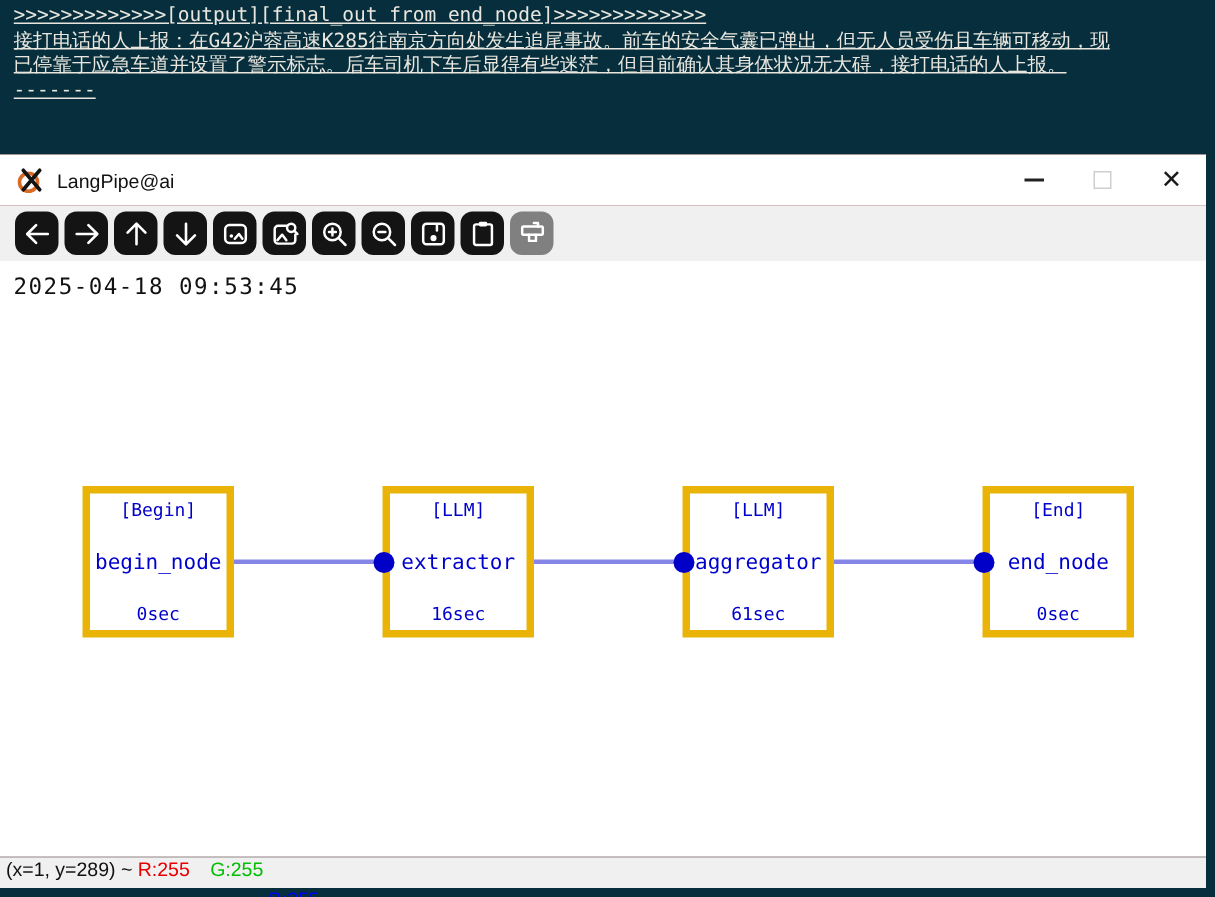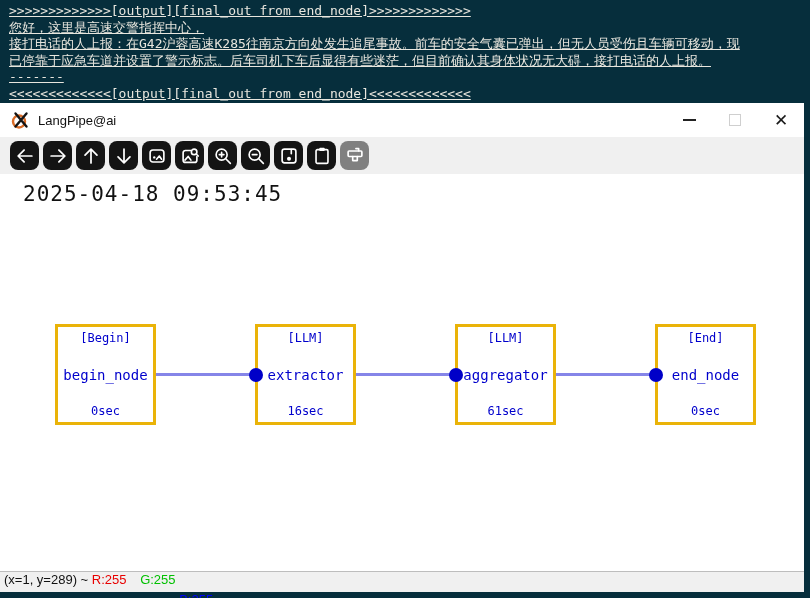--- a/index.html
+++ b/index.html
@@ -28,25 +28,25 @@
 
   .toolbar{position:absolute;left:0;top:34px;width:804px;height:37px;background:#f0f0f0;
            display:flex;align-items:center;padding-left:10px;box-sizing:border-box;}
   .tool-btn{width:29px;height:29px;margin-right:4px;border:none;border-radius:8px;
             background:#141414;display:flex;align-items:center;justify-content:center;padding:0;}
   .tool-btn.gray{background:#808080;}
   .tool-btn svg{display:block;}
 
   
   .canvas{position:absolute;left:0;top:71px;width:804px;height:397px;background:#ffffff;overflow:hidden;}
-  .timestamp{position:absolute;left:23px;top:8px;font-family:"DejaVu Sans Mono",monospace;
-             font-size:21px;letter-spacing:1px;color:#111;}
+  .timestamp{position:absolute;left:9px;top:8px;font-family:"DejaVu Sans Mono",monospace;
+             font-size:15px;letter-spacing:1px;color:#111;}
 
   .node{position:absolute;top:150px;width:101px;height:101px;box-sizing:border-box;
-        border:3px solid #eab308;background:#ffffff;color:#0000cc;
+        border:5px solid #eab308;background:#ffffff;color:#0000cc;
         font-family:"DejaVu Sans Mono",monospace;display:flex;flex-direction:column;
         align-items:center;justify-content:space-between;padding:4px 0;z-index:2;}
   .node .ntype{font-size:12px;}
   .node .nname{font-size:14px;}
   .node .nsec{font-size:12px;}
   .n1{left:55px;} .n2{left:255px;} .n3{left:455px;} .n4{left:655px;}
 
   .edge{position:absolute;top:199px;height:3px;background:#8585e8;z-index:1;}
   .e1{left:156px;width:100px;} .e2{left:356px;width:100px;} .e3{left:556px;width:100px;}
   .edge-dot{position:absolute;top:194px;width:14px;height:14px;border-radius:50%;
@@ -57,25 +57,23 @@
   .statusbar{position:absolute;left:0;top:468px;width:804px;height:21px;background:#f0f0f0;
              border-top:1px solid #bdbdbd;box-sizing:border-box;display:flex;
              padding-left:4px;font-size:13px;color:#111;white-space:pre;}
   .sb-r{color:#e80000;} .sb-g{color:#00c000;margin-left:10px;} .sb-b{color:#0000ff;margin-top:20px;}
 </style>
 </head>
 <body>
 
 <div class="terminal">
   <div class="tline">&gt;&gt;&gt;&gt;&gt;&gt;&gt;&gt;&gt;&gt;&gt;&gt;&gt;[output][final_out from end_node]&gt;&gt;&gt;&gt;&gt;&gt;&gt;&gt;&gt;&gt;&gt;&gt;&gt;</div>
-  <div class="tline">您好，这里是高速交警指挥中心，</div>
   <div class="tline">接打电话的人上报：在G42沪蓉高速K285往南京方向处发生追尾事故。前车的安全气囊已弹出，但无人员受伤且车辆可移动，现</div>
   <div class="tline">已停靠于应急车道并设置了警示标志。后车司机下车后显得有些迷茫，但目前确认其身体状况无大碍，接打电话的人上报。</div>
   <div class="tline">-------</div>
-  <div class="tline">&lt;&lt;&lt;&lt;&lt;&lt;&lt;&lt;&lt;&lt;&lt;&lt;&lt;[output][final_out from end_node]&lt;&lt;&lt;&lt;&lt;&lt;&lt;&lt;&lt;&lt;&lt;&lt;&lt;</div>
 </div>
 
 <div class="window">
 
   <div class="titlebar">
     <svg class="app-logo" viewBox="0 0 20 20">
       <circle cx="8" cy="11.5" r="6" fill="none" stroke="#d96b26" stroke-width="2.4"></circle>
       <path d="M4.5 3.5 L15.5 16.5 M15.5 3.5 L4.5 16.5" stroke="#141414" stroke-width="2.4" stroke-linecap="round"></path>
     </svg>
     <span class="title-text">LangPipe@ai</span>

